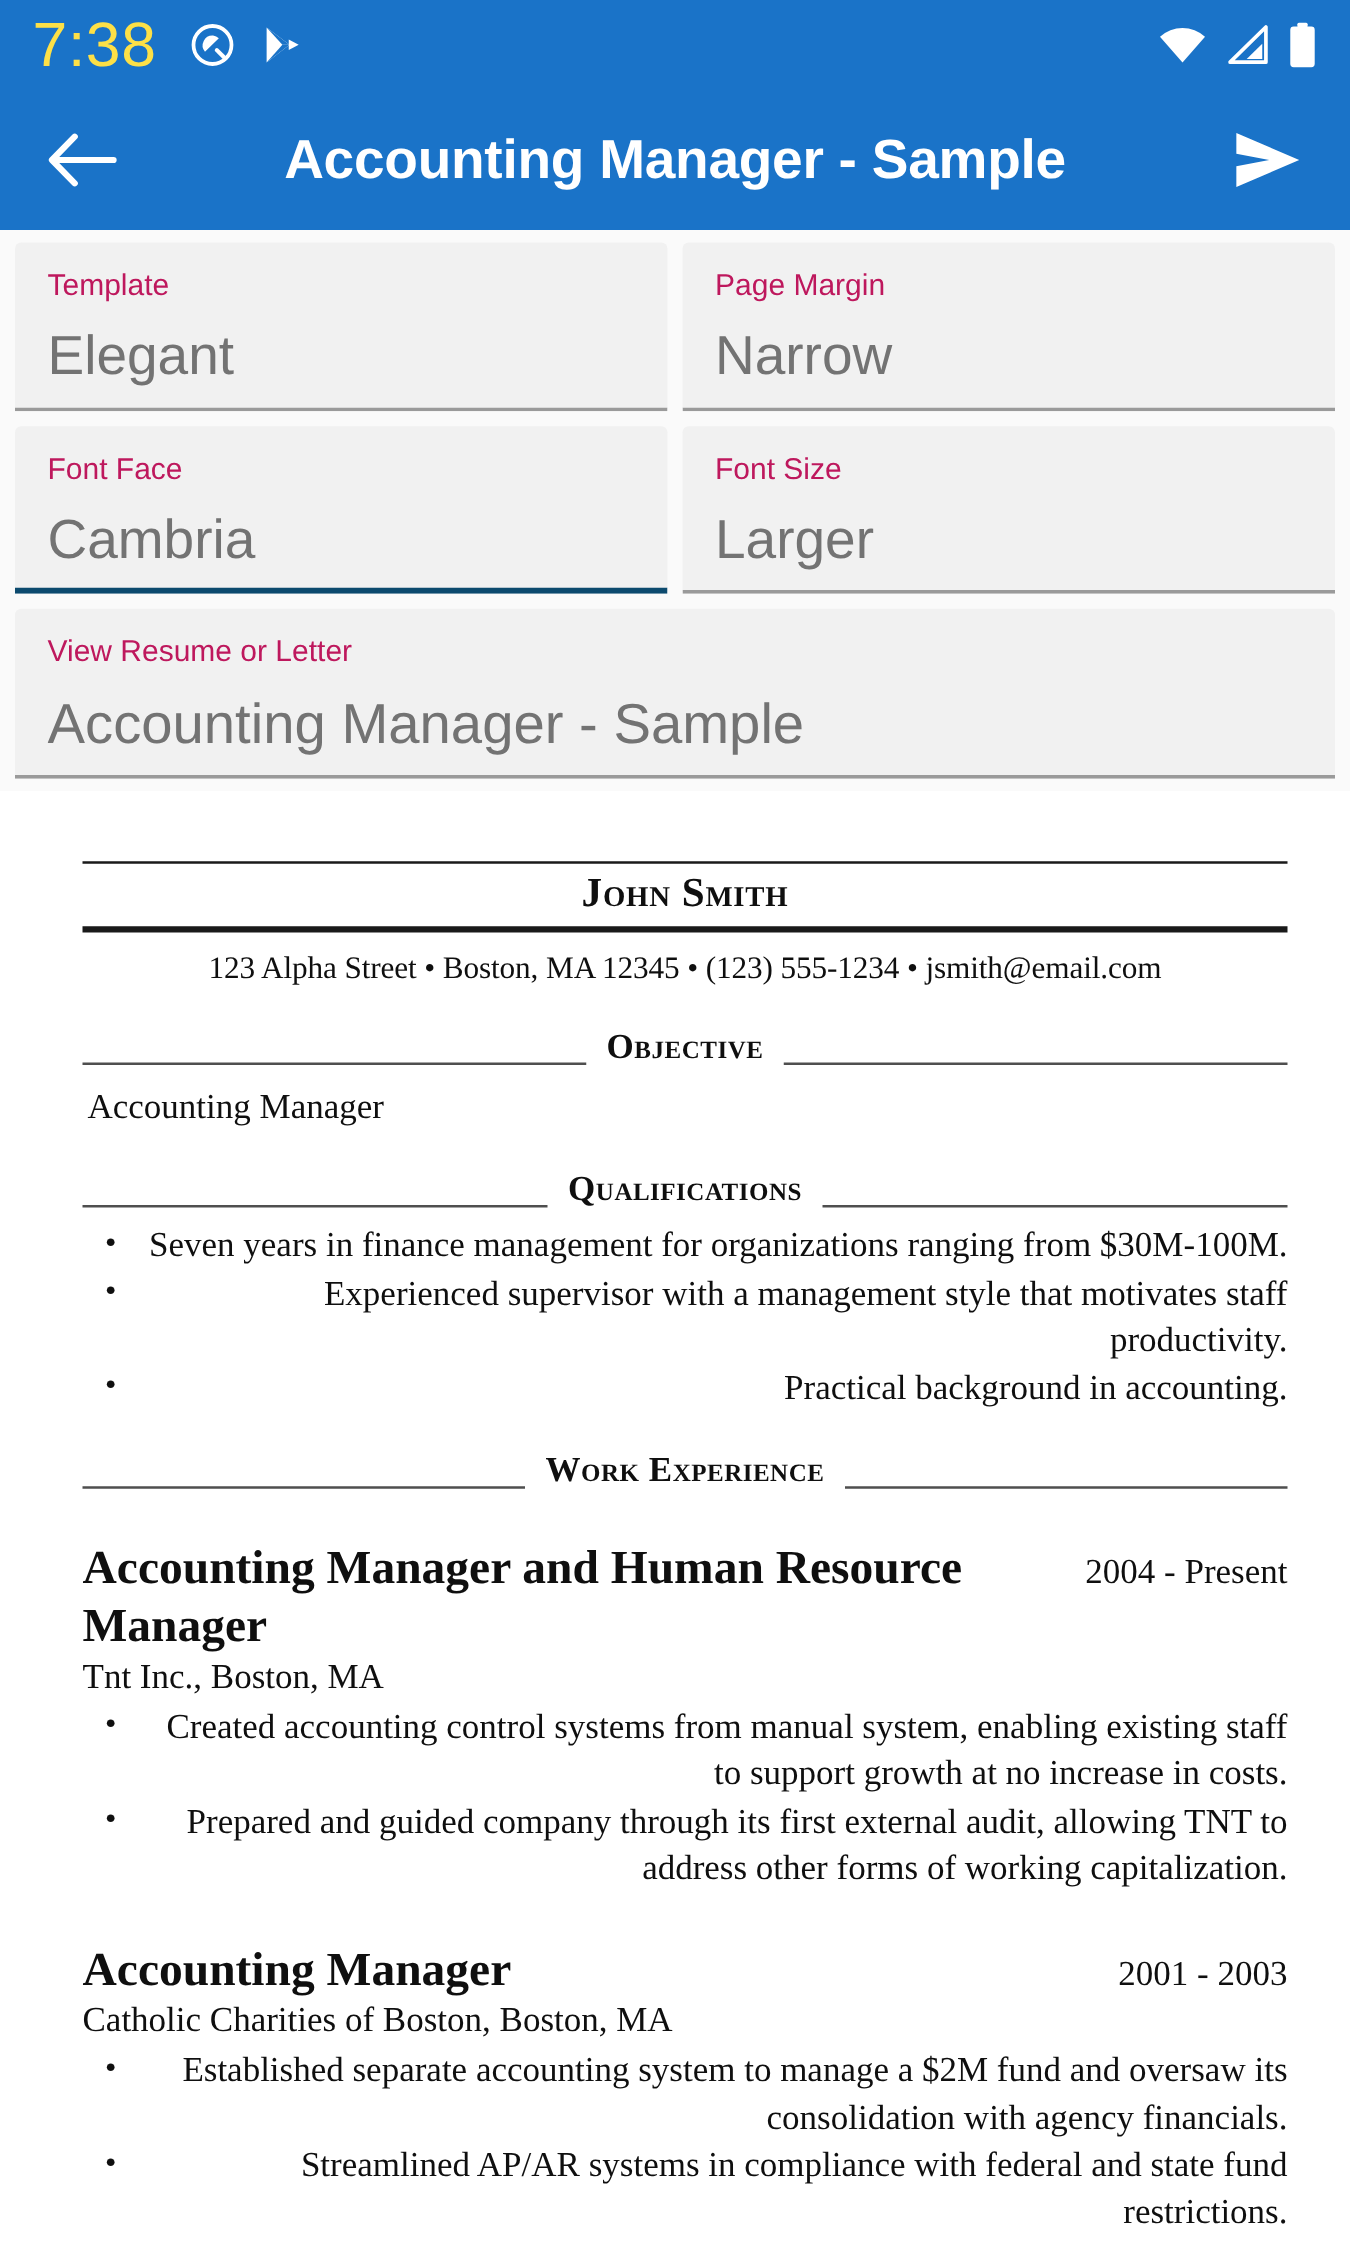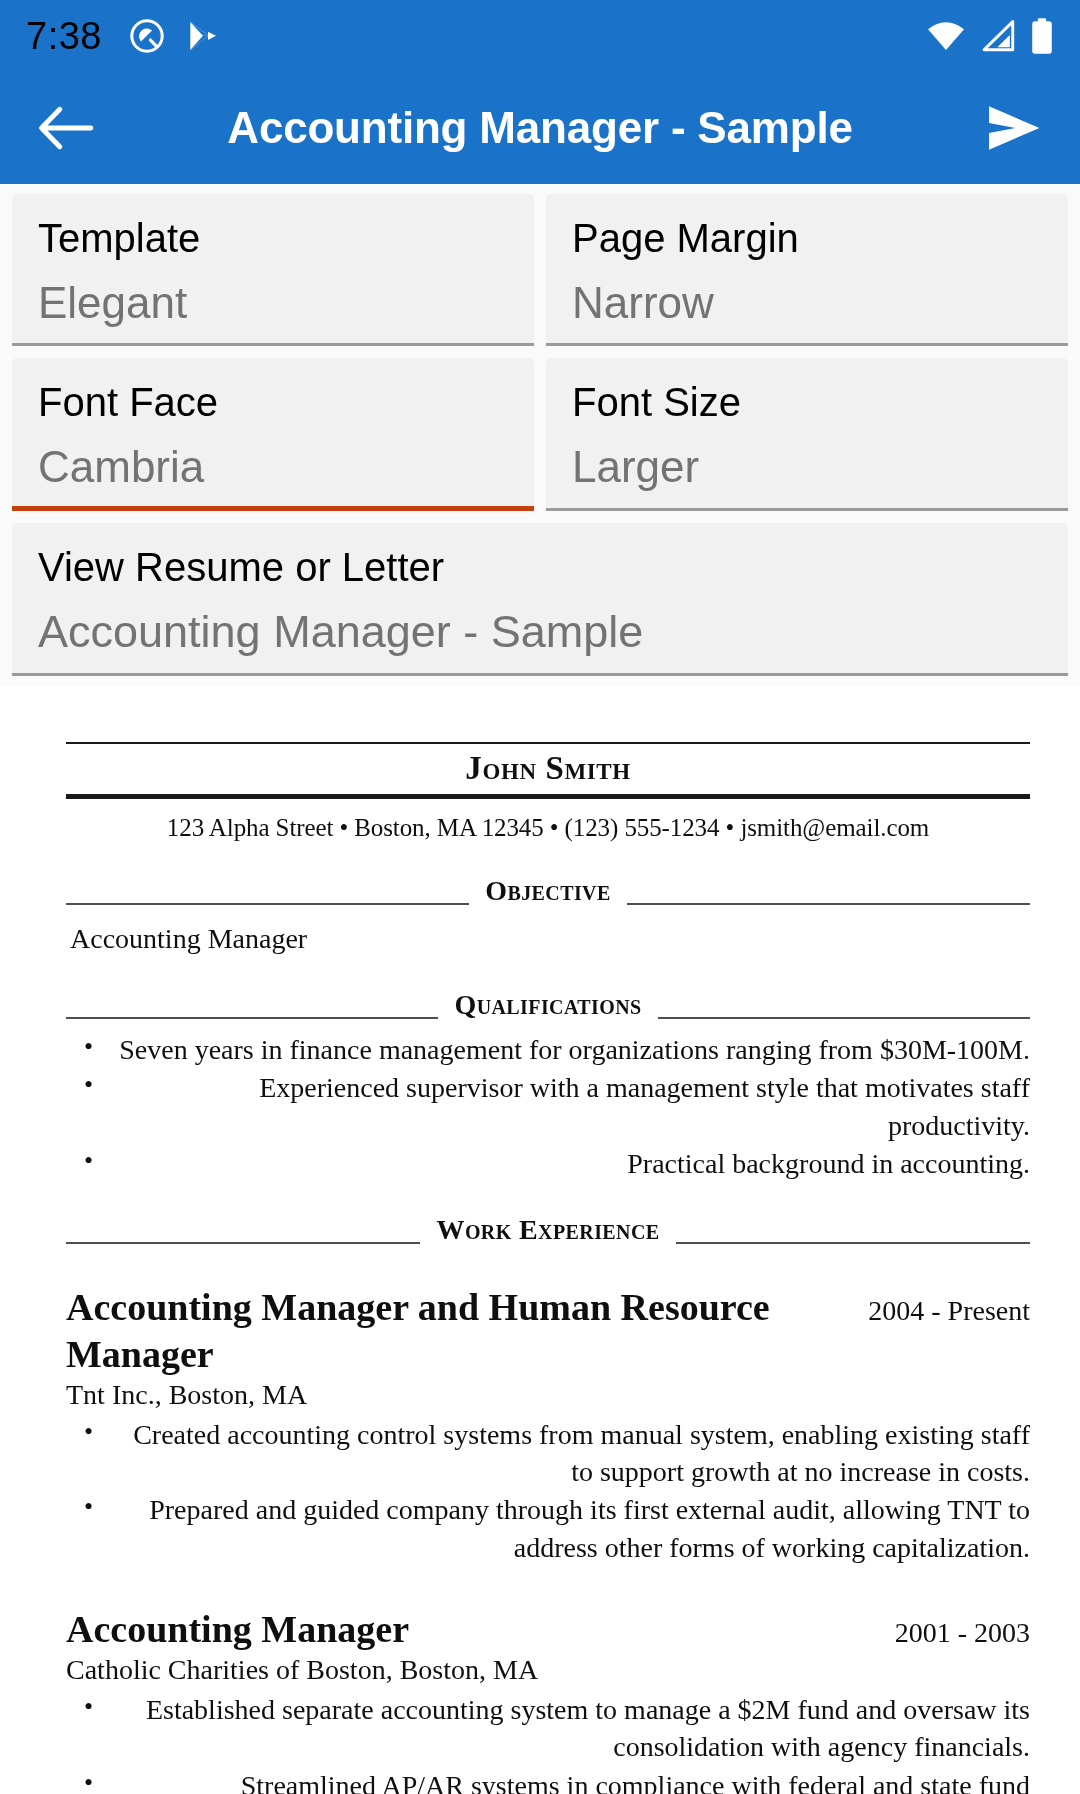--- a/index.html
+++ b/index.html
@@ -11,21 +11,21 @@
   }
   .screen { width: 1080px; height: 1794px; position: relative; display: flex; flex-direction: column; }
 
   
   .statusbar {
     height: 72px; background: #1a73c8;
     display: flex; align-items: center; padding: 0 26px;
     flex: 0 0 72px;
   }
   .status-clock {
-    color: #000000; font-size: 38px; font-weight: 400; letter-spacing: 0.5px;
+    color: #fde047; font-size: 50px; font-weight: 400; letter-spacing: 0.5px;
     font-family: "Liberation Sans", sans-serif;
   }
   .status-notif-icons { display: flex; align-items: center; gap: 18px; margin-left: 26px; }
   .status-right { margin-left: auto; display: flex; align-items: center; gap: 14px; }
   .svg-ico { display: block; }
 
   
   .appbar {
     height: 112px; background: #1a73c8;
     display: flex; align-items: center; padding: 0 34px;
@@ -42,23 +42,23 @@
   .form-area { background: #fafafa; padding: 10px 12px 0 12px; flex: 0 0 auto; }
   .form-row { display: flex; gap: 12px; margin-bottom: 12px; }
   .field {
     background: #f1f1f1;
     border-bottom: 3px solid #9a9a9a;
     border-radius: 5px 5px 0 0;
     padding: 22px 26px 16px 26px;
     flex: 1 1 0; min-width: 0;
     cursor: pointer;
   }
-  .field.focused { border-bottom: 5px solid #c2410c; padding-bottom: 14px; }
+  .field.focused { border-bottom: 5px solid #0c4a6e; padding-bottom: 14px; }
   .field-label {
-    font-size: 40px; color: #000000; font-weight: 400;
+    font-size: 24px; color: #be185d; font-weight: 400;
     line-height: 1.1; margin-bottom: 18px; white-space: nowrap;
   }
   .field-value {
     font-size: 44px; color: #737373; font-weight: 400;
     line-height: 1.12; white-space: nowrap; overflow: hidden; text-overflow: ellipsis;
   }
   .field-wide { margin-bottom: 10px; }
   .field-wide .field-value { font-size: 45px; }
 
   

